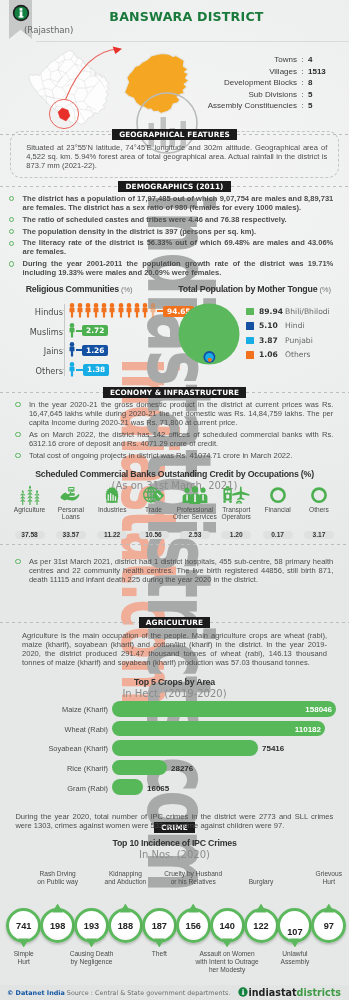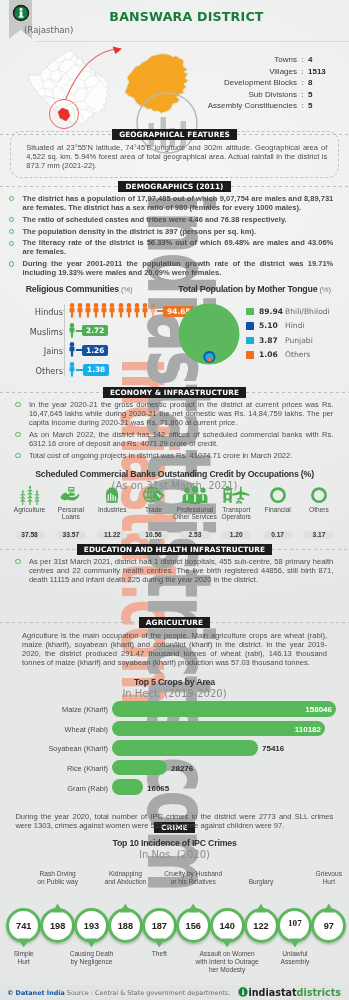--- a/index.html
+++ b/index.html
@@ -561,21 +561,20 @@
             <circle cx="10" cy="10.2" r="6.6" fill="none" stroke="#4caf50" stroke-width="2.6"></circle>
           </svg>
         </div>
         <div class="nm"><span>Others</span></div>
         <div class="vv">3.17</div>
       </div>
     </div>
 
   <div class="band" style="top:544px;">
     <span class="dash"></span>
-    <span class="chip">EDUCATION AND HEALTH INFRASTRUCTURE</span>
     <span class="dash"></span>
   </div>
   <div class="para" style="left:15.4px;right:15.7px;top:557px;">
     <ul class="bul" id="eduList">
         <li>As per 31st March 2021, district had 1 district hospitals, 455 sub-centre, 58 primary health centres and 22 community health centres. The live birth registered 44856, still birth 871, death 11115 and infant death 225 during the year 2020 in the district.</li>
       </ul>
   </div>
 
   <div class="band" style="top:617px;">
     <span class="dash"></span>
@@ -649,21 +648,21 @@
       <div class="cnum" style="left: 209.6px; width: 35px; top: 60.8px;">140</div>
       <div class="clab" style="left: 191.1px; width: 72px; white-space: nowrap; top: 90px;"><span>Assault on Women</span><br><span>with Intent to Outrage</span><br><span>her Modesty</span></div>
       <div class="cpin" style="left: 243.5px; top: 48px; width: 35px; height: 35px;">
         <i class="up"></i>
       </div>
       <div class="cnum" style="left: 243.5px; width: 35px; top: 60.8px;">122</div>
       <div class="clab" style="left: 225px; width: 72px; white-space: nowrap; top: 18.1px;"><span>Burglary</span></div>
       <div class="cpin" style="left: 277.4px; top: 48px; width: 35px; height: 35px;">
         <i class="dn"></i>
       </div>
-      <div class="cnum" style="left: 277.4px; width: 35px; top: 58px; font-family: Liberation Serif, serif;">107</div>
+      <div class="cnum" style="left: 277.4px; width: 35px; top: 67px;">107</div>
       <div class="clab" style="left: 258.9px; width: 72px; white-space: nowrap; top: 90px;"><span>Unlawful</span><br><span>Assembly</span></div>
       <div class="cpin" style="left: 311.3px; top: 48px; width: 35px; height: 35px;">
         <i class="up"></i>
       </div>
       <div class="cnum" style="left: 311.3px; width: 35px; top: 60.8px;">97</div>
       <div class="clab" style="left: 292.8px; width: 72px; white-space: nowrap; top: 10.2px;"><span>Grievous</span><br><span>Hurt</span></div>
     </div>
 
   <div class="footer">
     <span class="cp">

